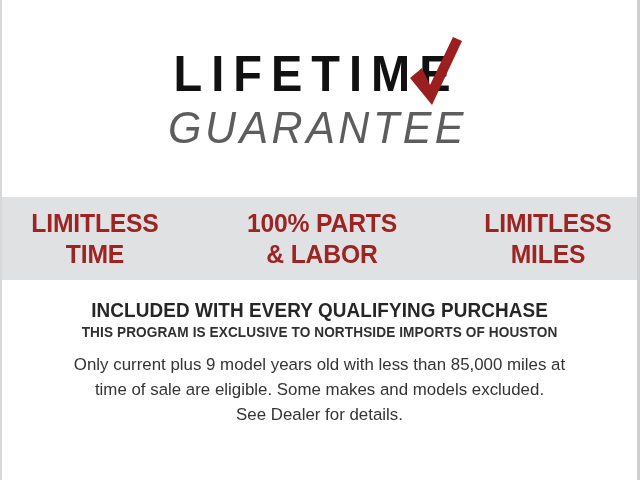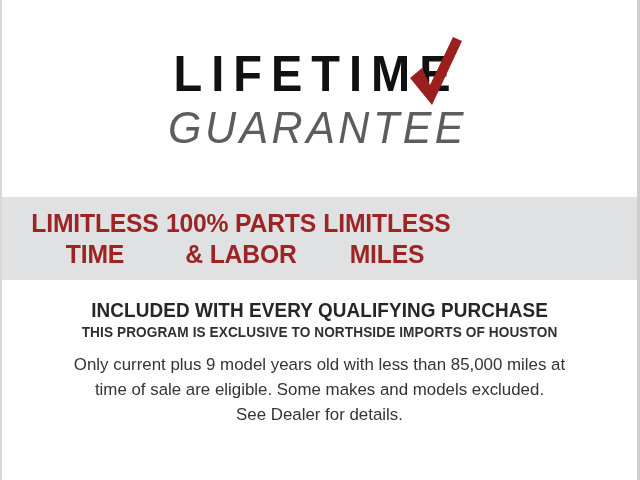--- a/index.html
+++ b/index.html
@@ -73,21 +73,21 @@
   
   .benefit-band {
     position: absolute;
     top: 197px;
     left: 0;
     right: 0;
     height: 83px;
     background: #e0e1e3;
     display: flex;
     align-items: center;
-    justify-content: flex-start;
+    justify-content: space-between;
     box-sizing: border-box;
     padding: 0 22px 0 26px;
   }
   .benefit-col {
     flex: 0 0 auto;
     text-align: center;
     color: #9c2422;
     font-family: "Liberation Sans", sans-serif;
     font-weight: bold;
     font-size: 26px;

